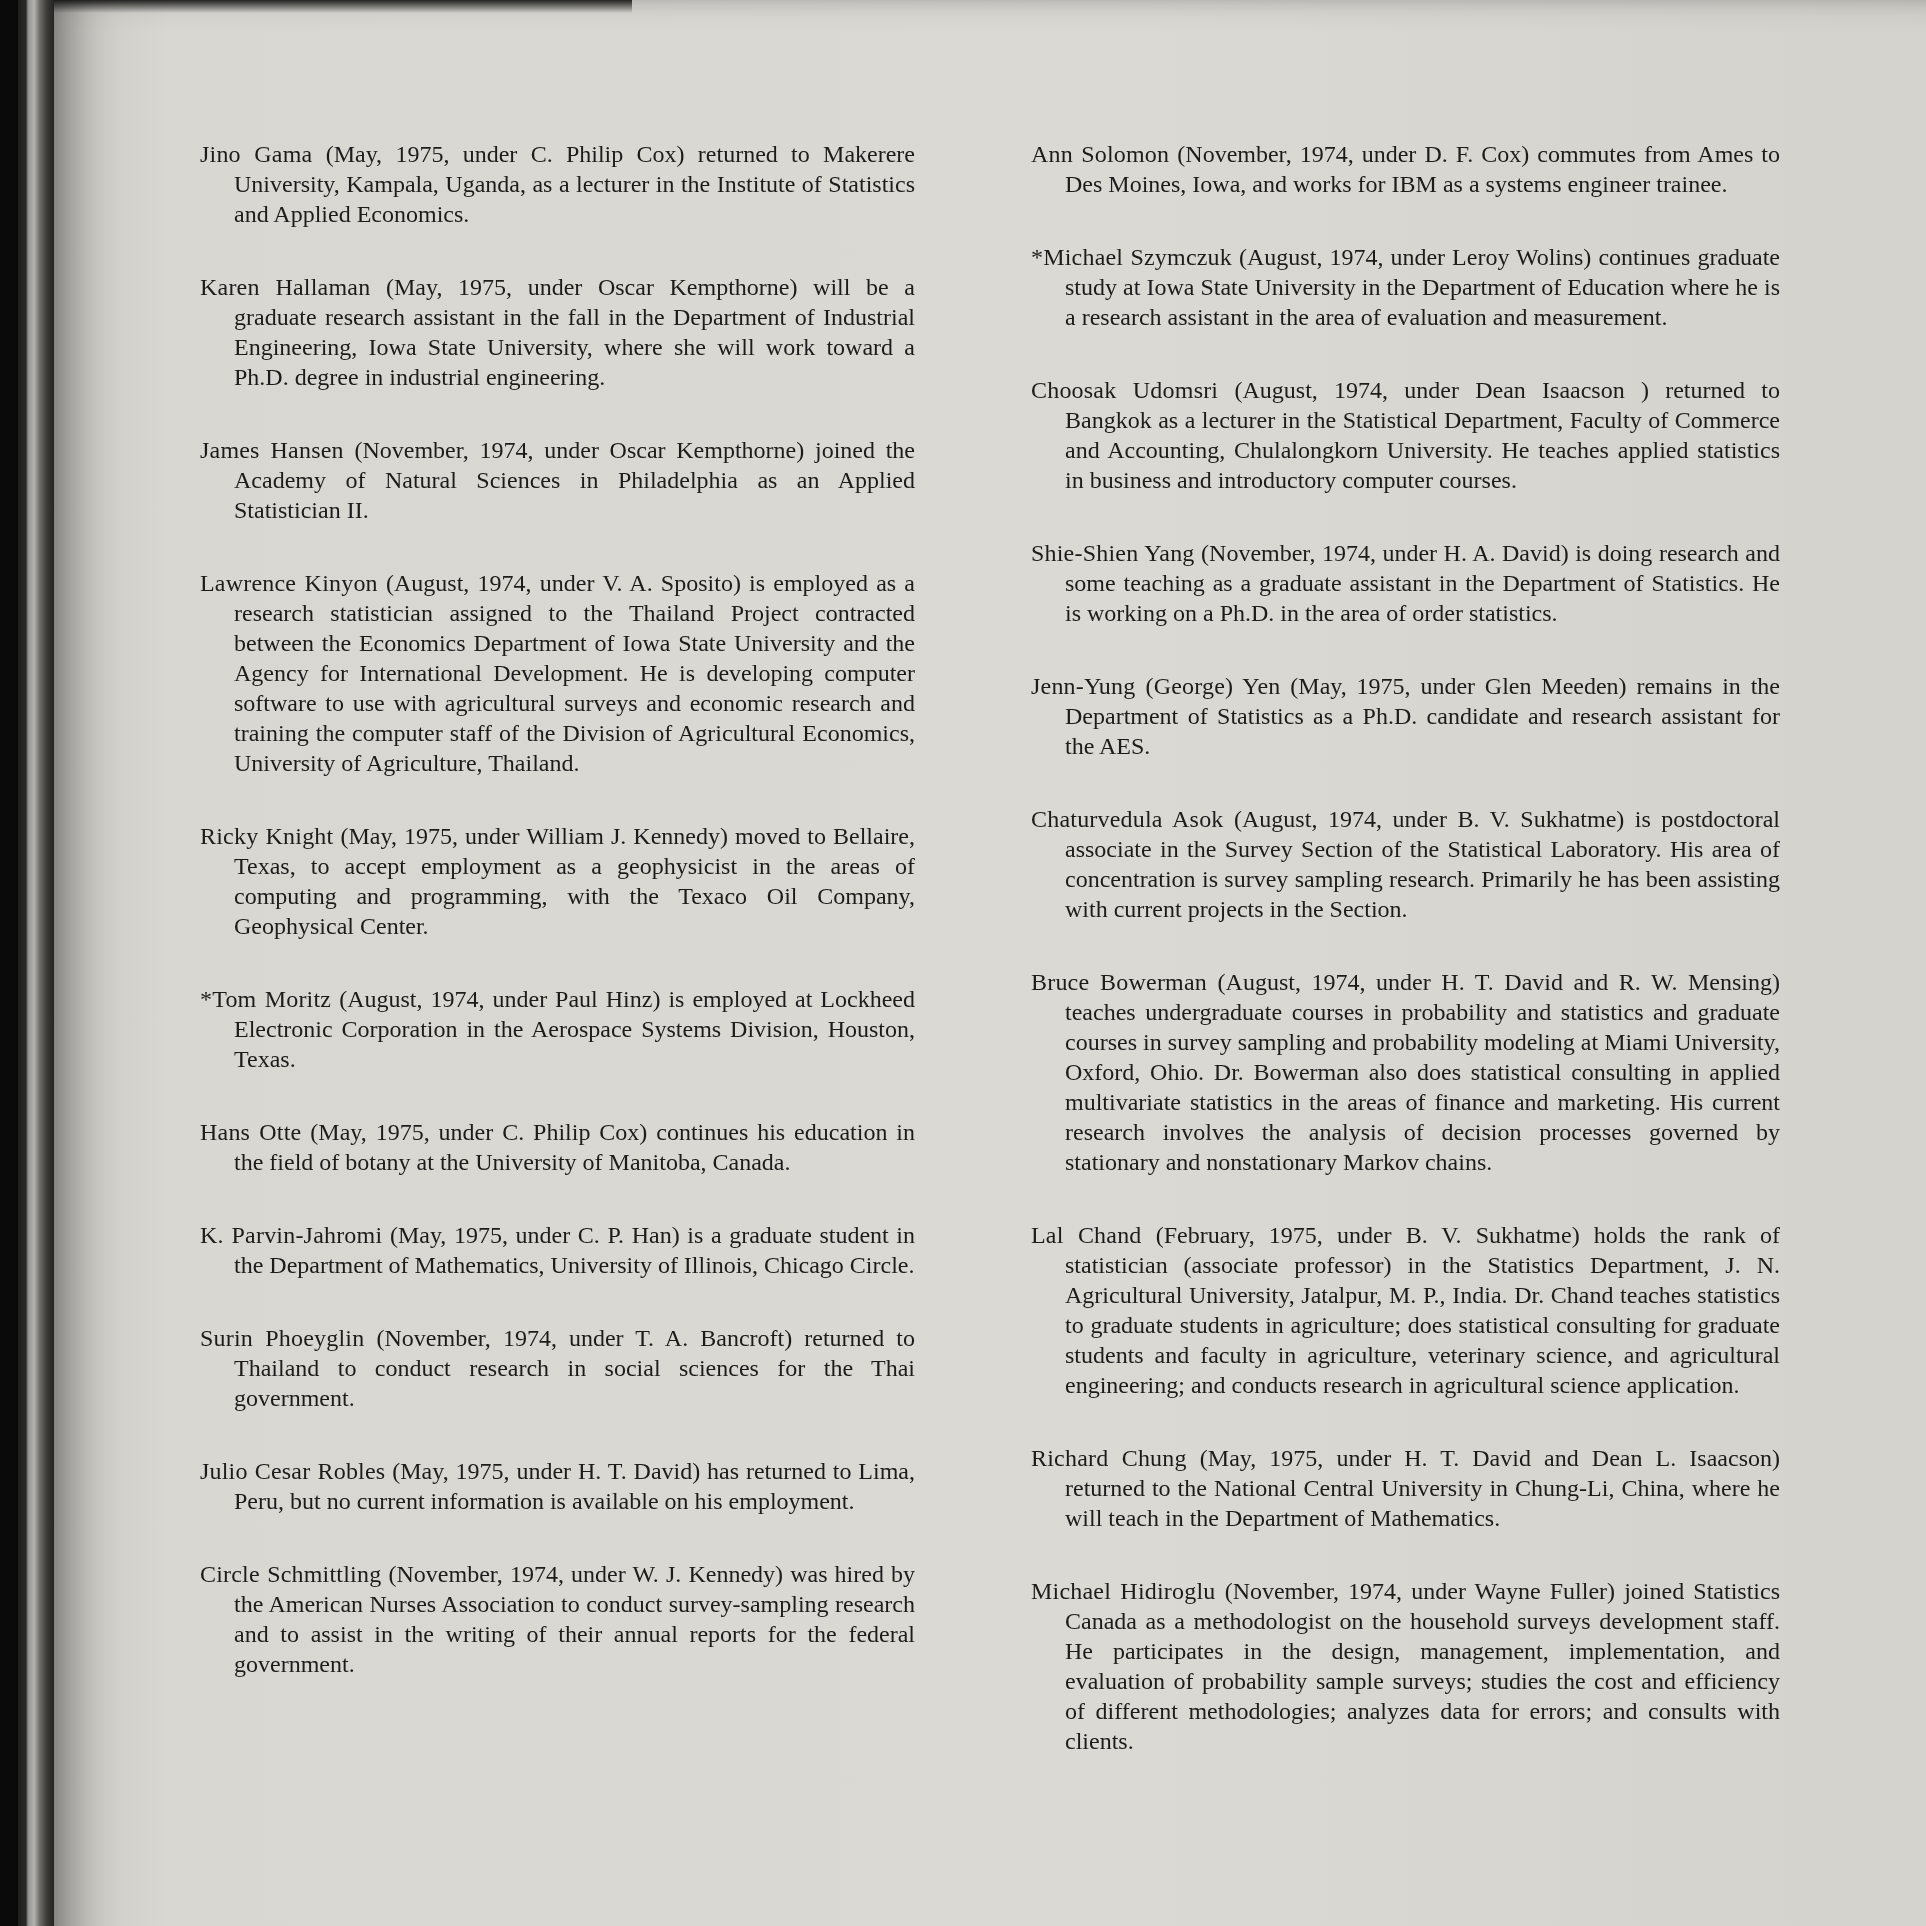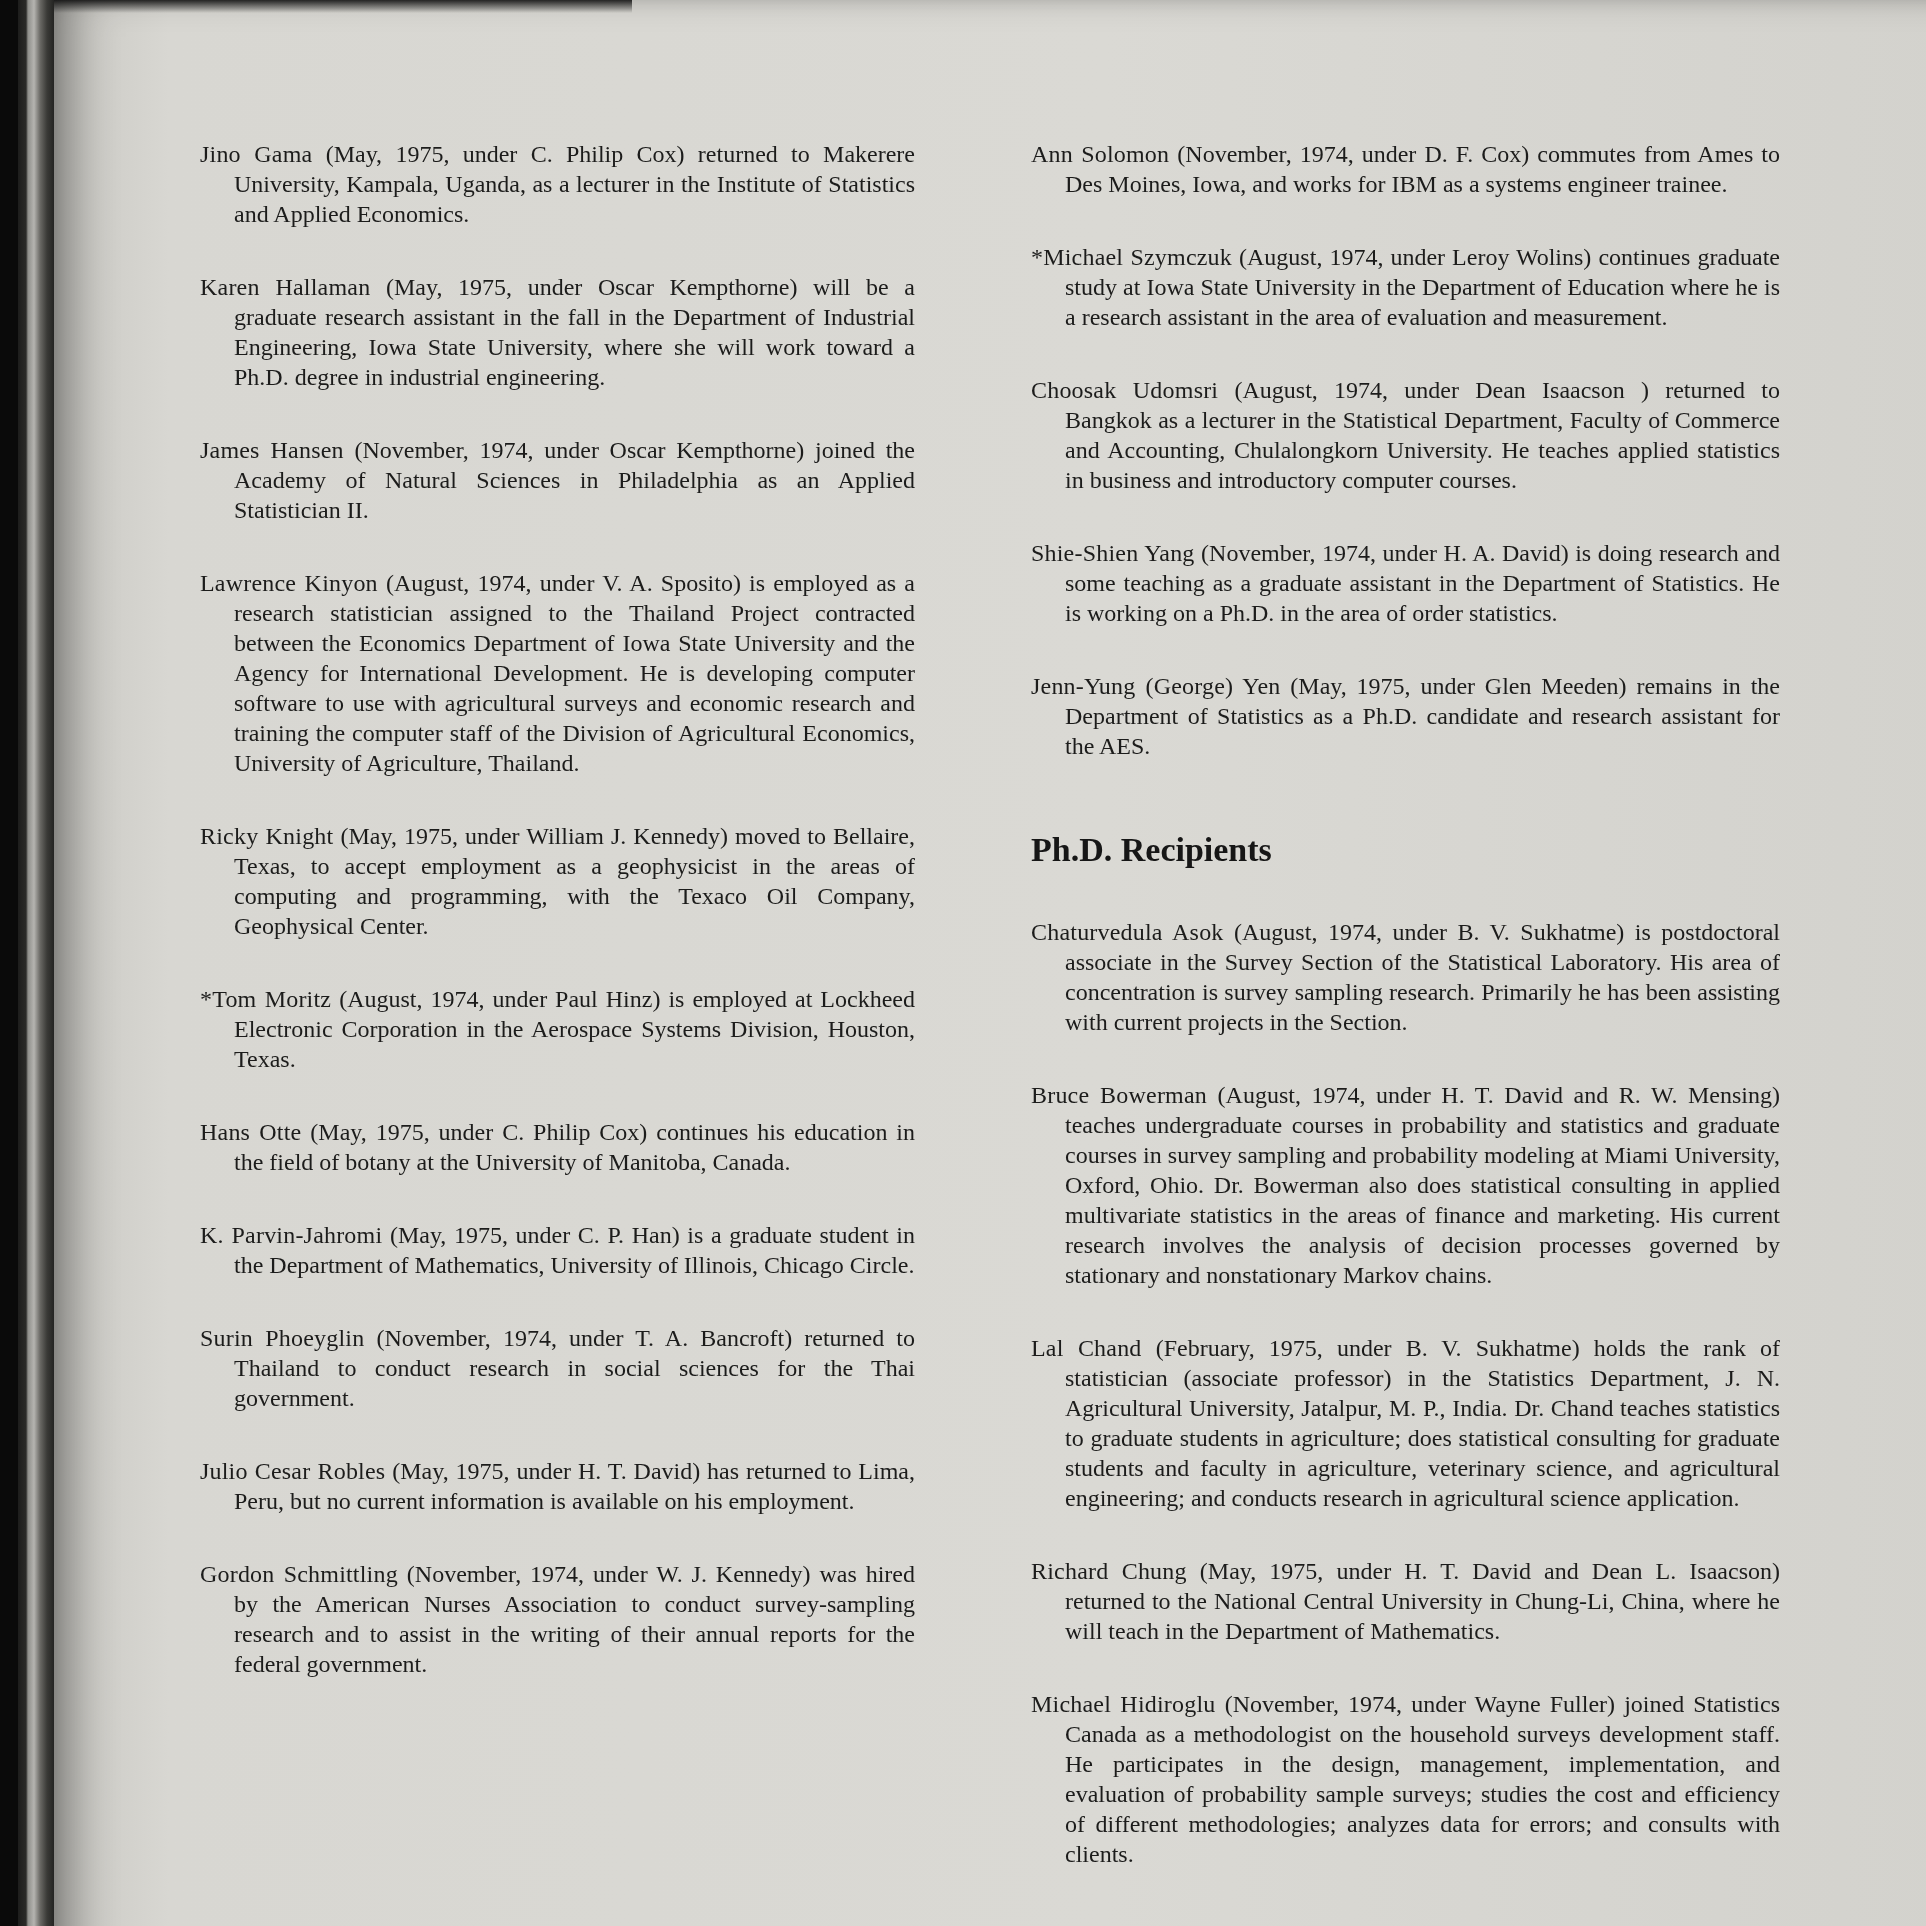--- a/index.html
+++ b/index.html
@@ -87,33 +87,32 @@
         <p class="entry"><b>Jino Gama</b><span> (May, 1975, under C. Philip Cox) returned to Makerere University, Kampala, Uganda, as a lecturer in the Institute of Statistics and Applied Economics.</span></p>
         <p class="entry"><b>Karen Hallaman</b><span> (May, 1975, under Oscar Kempthorne) will be a graduate research assistant in the fall in the Department of Industrial Engineering, Iowa State University, where she will work toward a Ph.D. degree in industrial engineering.</span></p>
         <p class="entry"><b>James Hansen</b><span> (November, 1974, under Oscar Kempthorne) joined the Academy of Natural Sciences in Philadelphia as an Applied Statistician II.</span></p>
         <p class="entry"><b>Lawrence Kinyon</b><span> (August, 1974, under V. A. Sposito) is employed as a research statistician assigned to the Thailand Project contracted between the Economics Department of Iowa State University and the Agency for International Development. He is developing computer software to use with agricultural surveys and economic research and training the computer staff of the Division of Agricultural Economics, University of Agriculture, Thailand.</span></p>
         <p class="entry"><b>Ricky Knight</b><span> (May, 1975, under William J. Kennedy) moved to Bellaire, Texas, to accept employment as a geophysicist in the areas of computing and programming, with the Texaco Oil Company, Geophysical Center.</span></p>
         <p class="entry"><b>*Tom Moritz</b><span> (August, 1974, under Paul Hinz) is employed at Lockheed Electronic Corporation in the Aerospace Systems Division, Houston, Texas.</span></p>
         <p class="entry"><b>Hans Otte</b><span> (May, 1975, under C. Philip Cox) continues his education in the field of botany at the University of Manitoba, Canada.</span></p>
         <p class="entry"><b>K. Parvin-Jahromi</b><span> (May, 1975, under C. P. Han) is a graduate student in the Department of Mathematics, University of Illinois, Chicago Circle.</span></p>
         <p class="entry"><b>Surin Phoeyglin</b><span> (November, 1974, under T. A. Bancroft) returned to Thailand to conduct research in social sciences for the Thai government.</span></p>
         <p class="entry"><b>Julio Cesar Robles</b><span> (May, 1975, under H. T. David) has returned to Lima, Peru, but no current information is available on his employment.</span></p>
-        <p class="entry"><b>Gordon Schmittling</b><span> (November, 1974, under W. J. Kennedy) was hired by the American Nurses Association to conduct survey-sampling research and to assist in the writing of their annual reports for the federal government.</span></p>
+        <p class="entry"><b>Circle Schmittling</b><span> (November, 1974, under W. J. Kennedy) was hired by the American Nurses Association to conduct survey-sampling research and to assist in the writing of their annual reports for the federal government.</span></p>
       </div>
 
     <div class="col col-right">
       <div>
           <p class="entry"><b>Ann Solomon</b><span> (November, 1974, under D. F. Cox) commutes from Ames to Des Moines, Iowa, and works for IBM as a systems engineer trainee.</span></p>
           <p class="entry"><b>*Michael Szymczuk</b><span> (August, 1974, under Leroy Wolins) continues graduate study at Iowa State University in the Department of Education where he is a research assistant in the area of evaluation and measurement.</span></p>
           <p class="entry"><b>Choosak Udomsri</b><span> (August, 1974, under Dean Isaacson ) returned to Bangkok as a lecturer in the Statistical Department, Faculty of Commerce and Accounting, Chulalongkorn University. He teaches applied statistics in business and introductory computer courses.</span></p>
           <p class="entry"><b>Shie-Shien Yang</b><span> (November, 1974, under H. A. David) is doing research and some teaching as a graduate assistant in the Department of Statistics. He is working on a Ph.D. in the area of order statistics.</span></p>
           <p class="entry"><b>Jenn-Yung (George) Yen</b><span> (May, 1975, under Glen Meeden) remains in the Department of Statistics as a Ph.D. candidate and research assistant for the AES.</span></p>
         </div>
 
-      <h2 class="section-heading">Ph.D. Recipients</h2>
 
       <div>
           <p class="entry"><b>Chaturvedula Asok</b><span> (August, 1974, under B. V. Sukhatme) is postdoctoral associate in the Survey Section of the Statistical Laboratory. His area of concentration is survey sampling research. Primarily he has been assisting with current projects in the Section.</span></p>
           <p class="entry"><b>Bruce Bowerman</b><span> (August, 1974, under H. T. David and R. W. Mensing) teaches undergraduate courses in probability and statistics and graduate courses in survey sampling and probability modeling at Miami University, Oxford, Ohio. Dr. Bowerman also does statistical consulting in applied multivariate statistics in the areas of finance and marketing. His current research involves the analysis of decision processes governed by stationary and nonstationary Markov chains.</span></p>
           <p class="entry"><b>Lal Chand</b><span> (February, 1975, under B. V. Sukhatme) holds the rank of statistician (associate professor) in the Statistics Department, J. N. Agricultural University, Jatalpur, M. P., India. Dr. Chand teaches statistics to graduate students in agriculture; does statistical consulting for graduate students and faculty in agriculture, veterinary science, and agricultural engineering; and conducts research in agricultural science application.</span></p>
           <p class="entry"><b>Richard Chung</b><span> (May, 1975, under H. T. David and Dean L. Isaacson) returned to the National Central University in Chung-Li, China, where he will teach in the Department of Mathematics.</span></p>
           <p class="entry"><b>Michael Hidiroglu</b><span> (November, 1974, under Wayne Fuller) joined Statistics Canada as a methodologist on the household surveys development staff. He participates in the design, management, implementation, and evaluation of probability sample surveys; studies the cost and efficiency of different methodologies; analyzes data for errors; and consults with clients.</span></p>
         </div>
     </div>
   </div>

